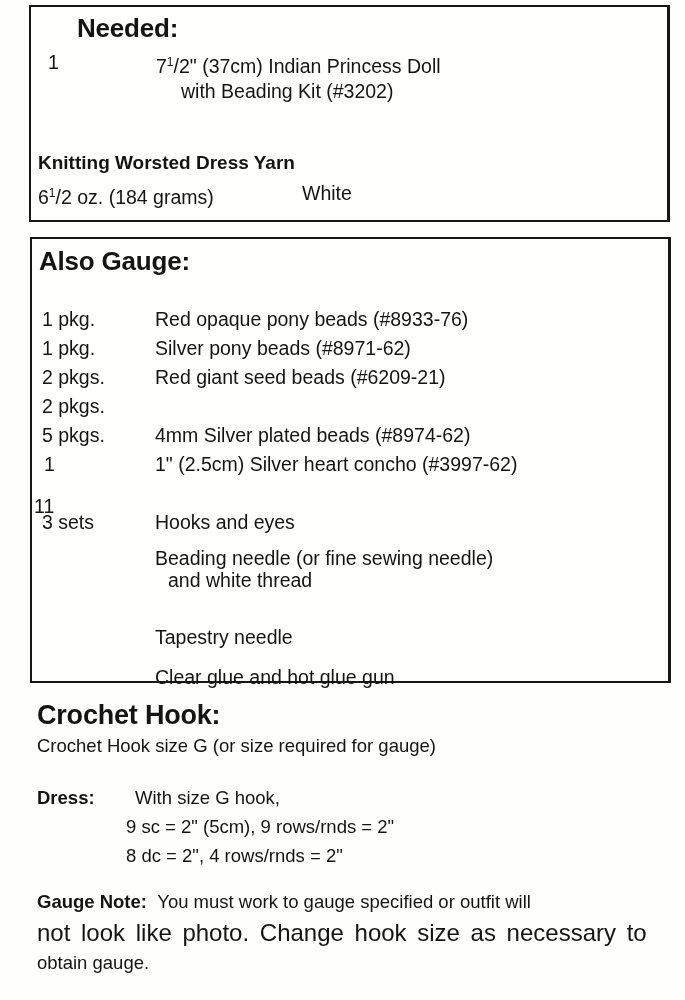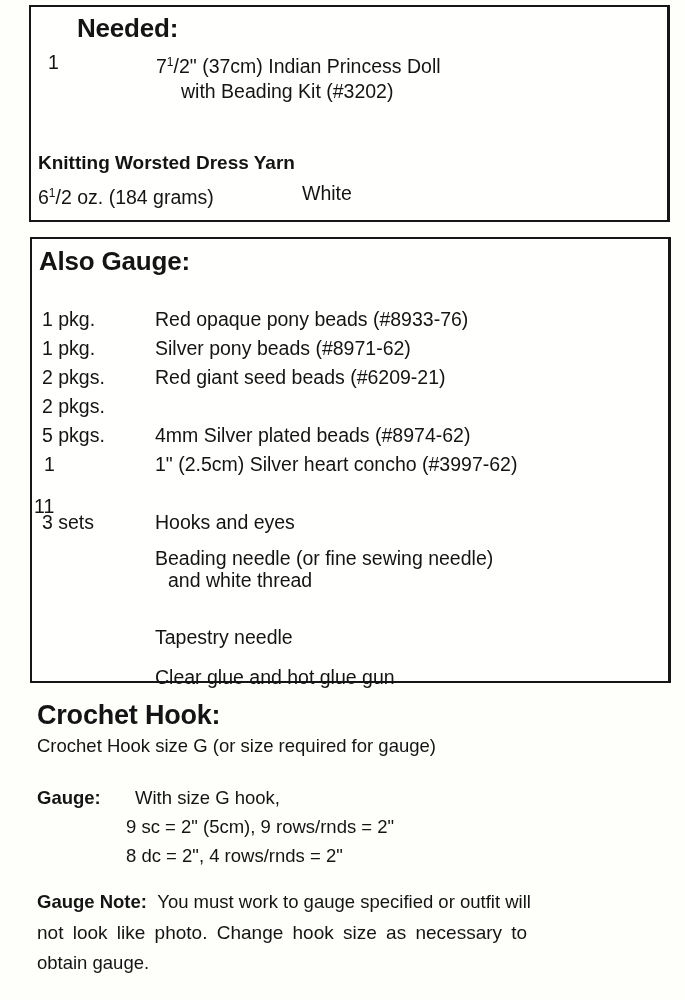--- a/index.html
+++ b/index.html
@@ -59,20 +59,20 @@
 
   <div class="item" style="left:123px; top:288px;margin-top:20px;">Beading needle (or fine sewing needle)</div>
   <div class="item" style="left:136px; top:330px;">and white thread</div>
   <div class="item" style="left:123px; top:359px;margin-top:28px;">Tapestry needle</div>
   <div class="item" style="left:123px; top:388px;margin-top:39px;">Clear glue and hot glue gun</div>
 </div>
 
 <div class="h1" style="left:37px; top:702px; font-size:27px;">Crochet Hook:</div>
 <div class="t" style="left:37px; top:735px; font-size:18.5px;">Crochet Hook size G (or size required for gauge)</div>
 
-<div class="t b" style="left:37px; top:787px; font-size:18.5px;">Gauge:</div>
+<div class="t b" style="left:37px; top:787px; font-size:18.5px;">Dress:</div>
 <div class="t" style="left:135px; top:787px; font-size:18.5px;">With size G hook,</div>
 <div class="t" style="left:126px; top:816px; font-size:18.5px;">9 sc = 2" (5cm), 9 rows/rnds = 2"</div>
 <div class="t" style="left:126px; top:845px; font-size:18.5px;">8 dc = 2", 4 rows/rnds = 2"</div>
 
 <div class="t" style="left:37px; top:891px; width:635px; font-size:18.5px;"><span class="b">Gauge Note:</span>&nbsp;&nbsp;<span>You must work to gauge specified or outfit will</span></div>
-<div class="t" style="left:37px; top:922px; width:635px; font-size:19px; word-spacing:4px;">not look like photo. Change hook size as necessary to</div>
+<div class="t" style="left:37px; top:922px; width:635px; font-size:24px; word-spacing:4px;">not look like photo. Change hook size as necessary to</div>
 <div class="t" style="left:37px; top:952px; font-size:18.5px;">obtain gauge.</div>
 
 </body></html>

